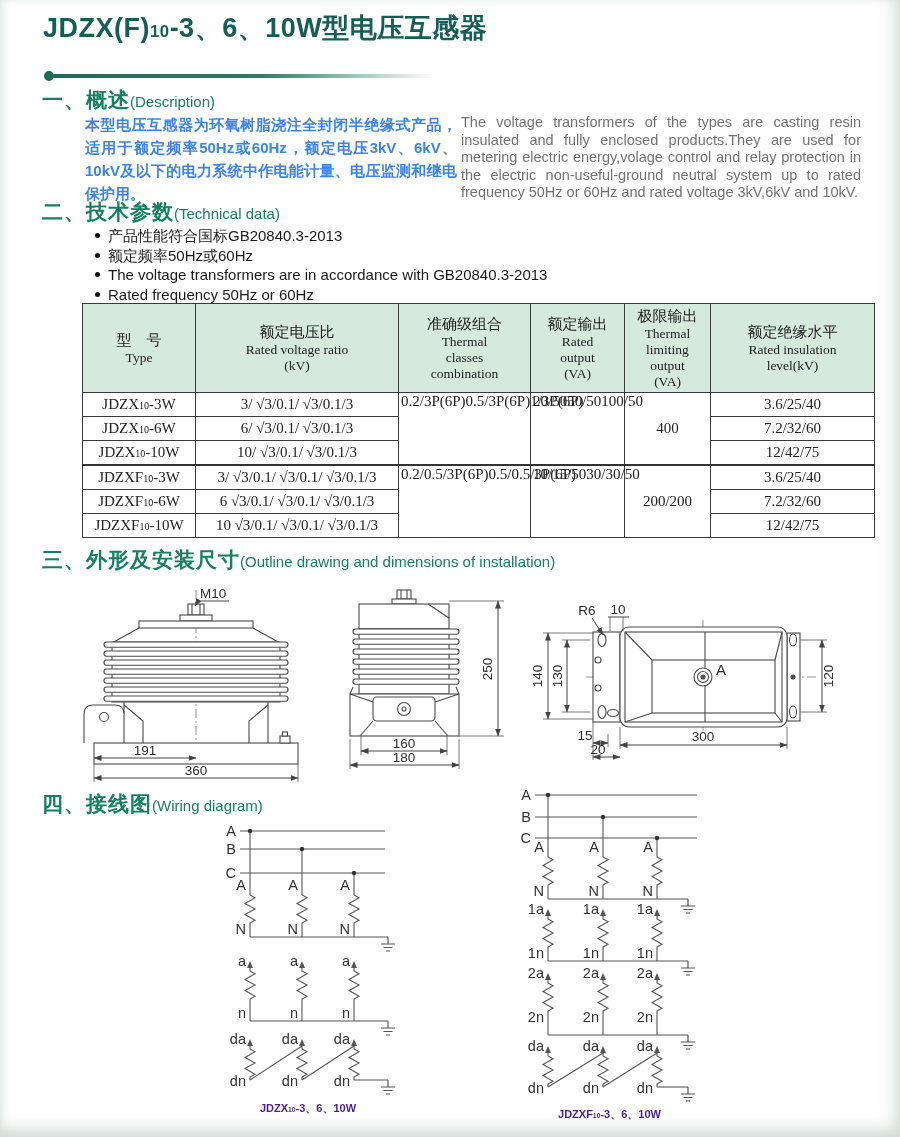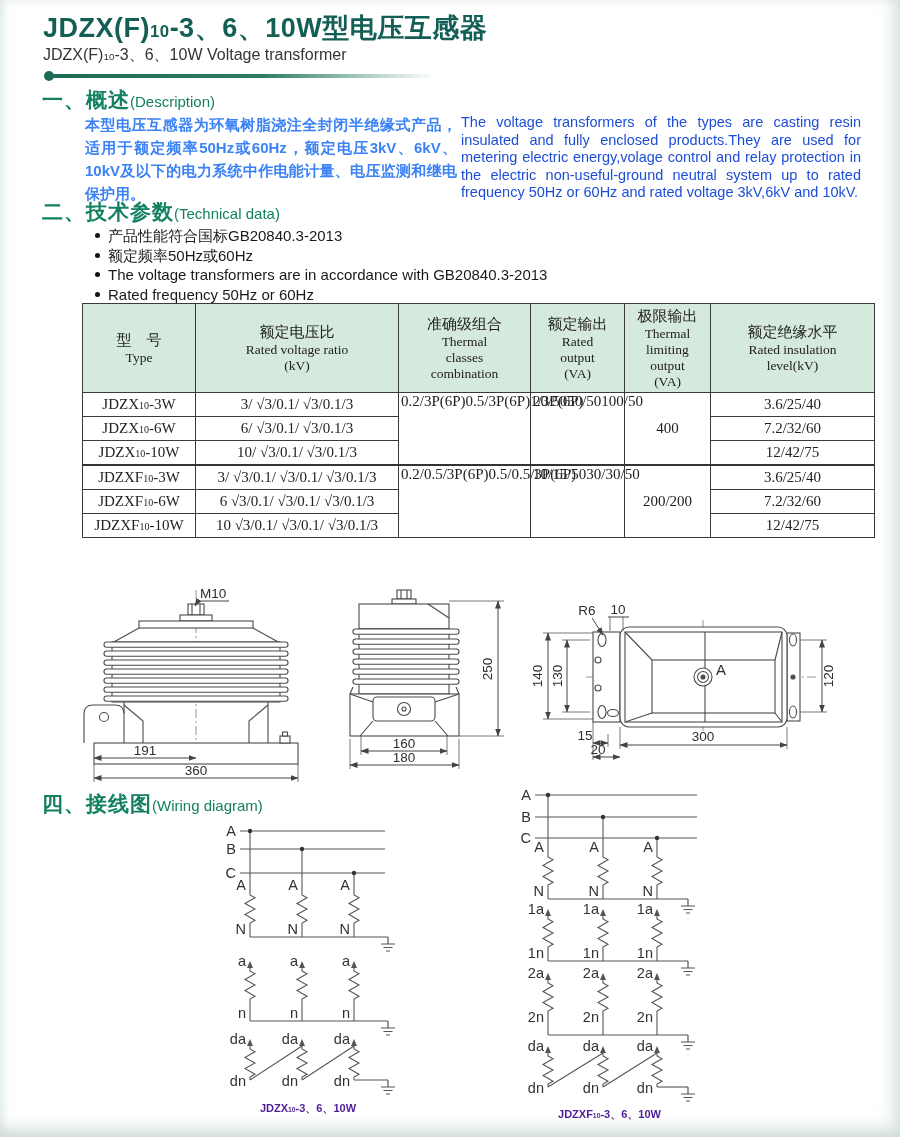--- a/index.html
+++ b/index.html
@@ -14,21 +14,21 @@
   .title .sub, .subtitle .sub, .cap .sub, .tname .sub{font-size:.62em;}
   .subtitle{font-size:16px;color:#343434;}
   .rule{height:4px;border-radius:2px;background:linear-gradient(to right,#1d6b54 0%,#2e7d62 55%,#bcd8cb 85%,rgba(255,255,255,0) 100%);}
   .rule-dot{width:10px;height:10px;border-radius:50%;background:#1d6b54;}
   
   .sec{white-space:nowrap;color:#148062;}
   .sec .zh{font-size:21px;font-weight:bold;letter-spacing:1px;}
   .sec .en{font-size:15px;font-weight:normal;}
   
   .para-zh{font-size:15px;line-height:23px;font-weight:600;text-align:justify;color:#3b82f6;}
-  .para-en{font-size:14.5px;line-height:17.6px;text-align:justify;color:#1d4ed8;}
+  .para-en{font-size:14.5px;line-height:17.6px;text-align:justify;color:#737373;}
   
   .bullets{list-style:none;margin:0;padding:0;}
   .bullets li{position:relative;padding-left:13px;font-size:15px;line-height:19.5px;color:#1a1a1a;}
   .bullets li .dot{position:absolute;left:0;top:7px;width:5px;height:5px;border-radius:50%;background:#111;}
   .bullets li.zh{font-weight:400;}
   
   table.spec{border-collapse:collapse;width:792px;table-layout:fixed;
     font-family:"Liberation Serif","DejaVu Serif",serif;}
   table.spec td,table.spec th{border:1px solid #3a3a3a;text-align:center;vertical-align:middle;padding:0 2px;}
   table.spec thead th{background:#d6e9dd;font-weight:normal;height:88px;}
@@ -63,21 +63,20 @@
       </marker>
       <path id="coil" d="M0,0 l0,3 l5,2.8 l-10,5.6 l10,5.6 l-10,5.6 l10,5.6 l-5,2.8 l0,3" fill="none" stroke="#555" stroke-width="1.1"></path>
       <g id="gnd" stroke="#555" stroke-width="1.2" fill="none">
         <path d="M0,0 v7 M-7,7 h14 M-4.5,10.5 h9 M-2,14 h4"></path>
       </g>
       <path id="atip" d="M0,0 l3,7 h-6 z" fill="#555"></path>
     </defs>
   </svg>
 
   <div class="abs title" style="left:43px;top:10px"><span>JDZX(F)</span><span class="sub">10</span><span>-3、6、10W型电压互感器</span></div>
-  <div class="abs subtitle" style="left:43px;top:45px"><span>JDZX(F)</span><span class="sub">10</span><span>-3、6、10W Voltage transformer</span></div>
   <div class="abs rule-dot" style="left:44px;top:71px"></div>
   <div class="abs rule" style="left:52px;top:74px;width:384px"></div>
 
   <div class="abs sec" style="left:42px;top:86px">
     <span class="zh">一、概述</span><span class="en">(Description)</span>
   </div>
   <div class="abs para-zh" style="left:85px;top:113px;width:372px">本型电压互感器为环氧树脂浇注全封闭半绝缘式产品，适用于额定频率50Hz或60Hz，额定电压3kV、6kV、10kV及以下的电力系统中作电能计量、电压监测和继电保护用。</div>
   <div class="abs para-en" style="left:461px;top:114px;width:400px">The voltage transformers of the types are casting resin insulated and fully enclosed products.They are used for metering electric energy,volage control and relay protection in the electric non-useful-ground neutral system up to rated frequency 50Hz or 60Hz and rated voltage 3kV,6kV and 10kV.</div>
 
   <div class="abs sec" style="left:42px;top:198px">
@@ -191,20 +190,23 @@
         <td>7.2/32/60</td>
       </tr>
       <tr>
         <td class="tname"><span>JDZXF</span><span class="sub">10</span><span>-10W</span></td>
         <td>10 √3/0.1/ √3/0.1/ √3/0.1/3</td>
         <td>12/42/75</td>
       </tr>
     </tbody>
   </table>
 
+  <div class="abs sec" style="left:42px;top:546px">
+    <span class="zh">三、外形及安装尺寸</span><span class="en">(Outline drawing and dimensions of installation)</span>
+  </div>
 
   <svg class="drw" style="left:66px;top:584px;width:250px;height:204px" viewBox="0 0 250 204">
     <line class="cl" x1="130" y1="6" x2="130" y2="178"></line>
     <g class="ln">
       <rect class="fill" x="122" y="20" width="16" height="11"></rect>
       <line x1="126" y1="20" x2="126" y2="31"></line>
         <line x1="134" y1="20" x2="134" y2="31"></line>
       <rect class="fill" x="114" y="31" width="32" height="6"></rect>
       <rect class="fill" x="73" y="37" width="114" height="7"></rect>
       <path d="M73,44 L46,59 M187,44 L214,59"></path>

